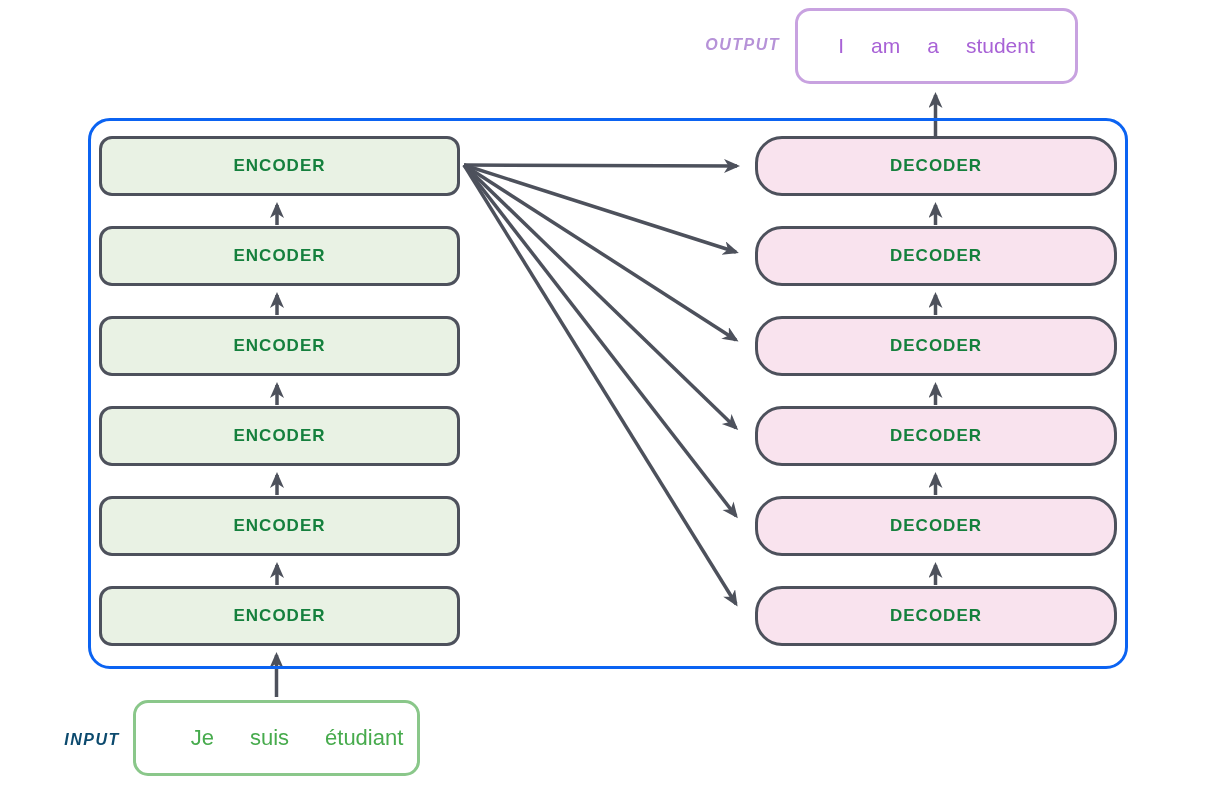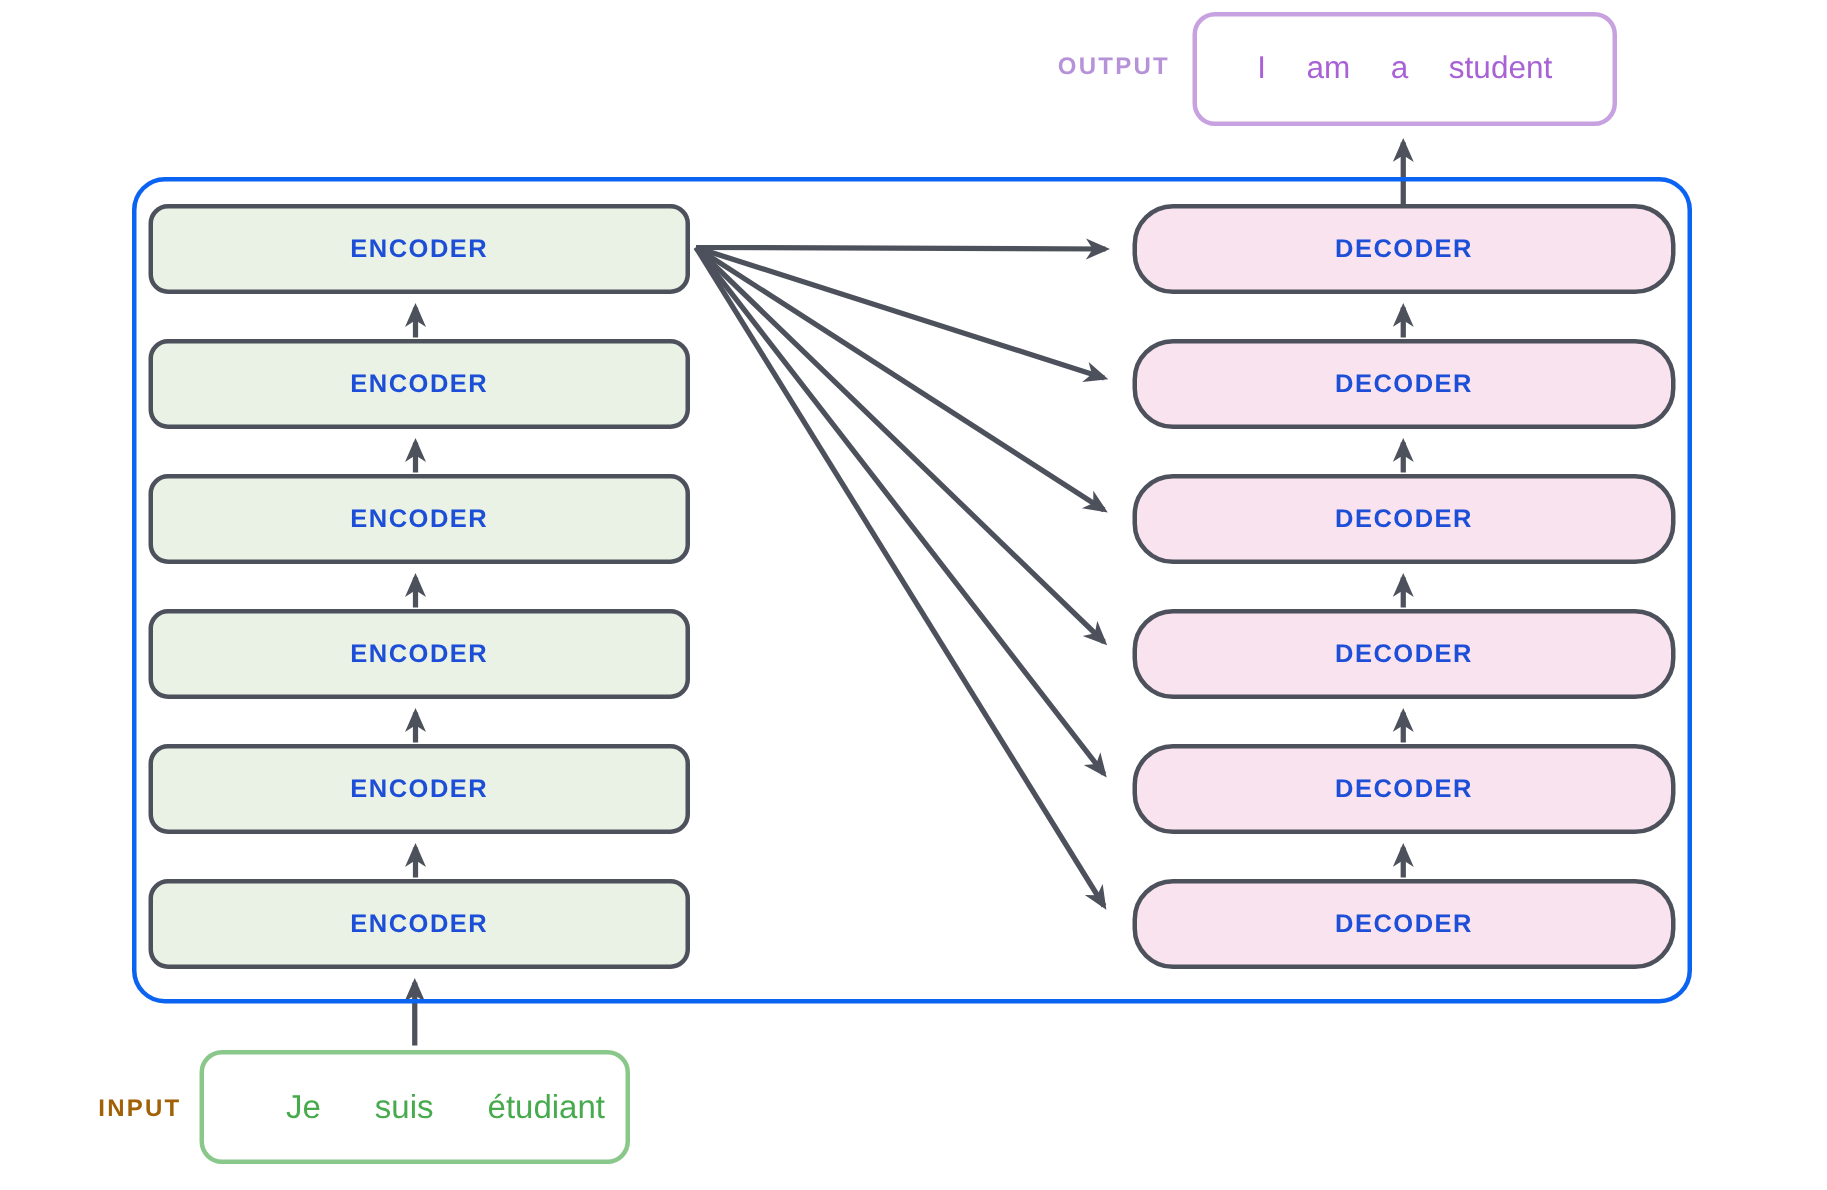--- a/index.html
+++ b/index.html
@@ -33,21 +33,21 @@
     box-sizing: border-box;
     height: 60px;
     border: 3.5px solid #4d515c;
     border-radius: 13px;
     display: flex;
     align-items: center;
     justify-content: center;
     font-size: 17px;
     font-weight: 600;
     letter-spacing: 1px;
-    color: #1d4ed8;
+    color: #15803d;
   }
   .encoder {
     left: 99px;
     width: 361px;
     background: #e9f2e4;
   }
   .decoder {
     left: 755px;
     width: 362px;
     background: #f9e3ee;
@@ -82,34 +82,35 @@
     color: #47ab4d;
     gap: 36px;
     font-size: 22px;
     padding-left: 41px;
   }
   .io-label {
     position: absolute;
     font-size: 16px;
     font-weight: 600;
     letter-spacing: 1.5px;
+    font-style: italic;
   }
   .output-label {
     left: 672px;
     top: 36px;
     width: 108px;
     text-align: right;
     color: #b692d8;
   }
   .input-label {
-    left: 41px;
+    left: 52px;
     top: 731px;
     width: 80px;
-    text-align: right;
-    color: #a16207;
+    text-align: center;
+    color: #0c4a6e;
   }
   .arrows-layer {
     position: absolute;
     left: 0;
     top: 0;
     width: 1218px;
     height: 793px;
     pointer-events: none;
   }
   .arrow-line {

